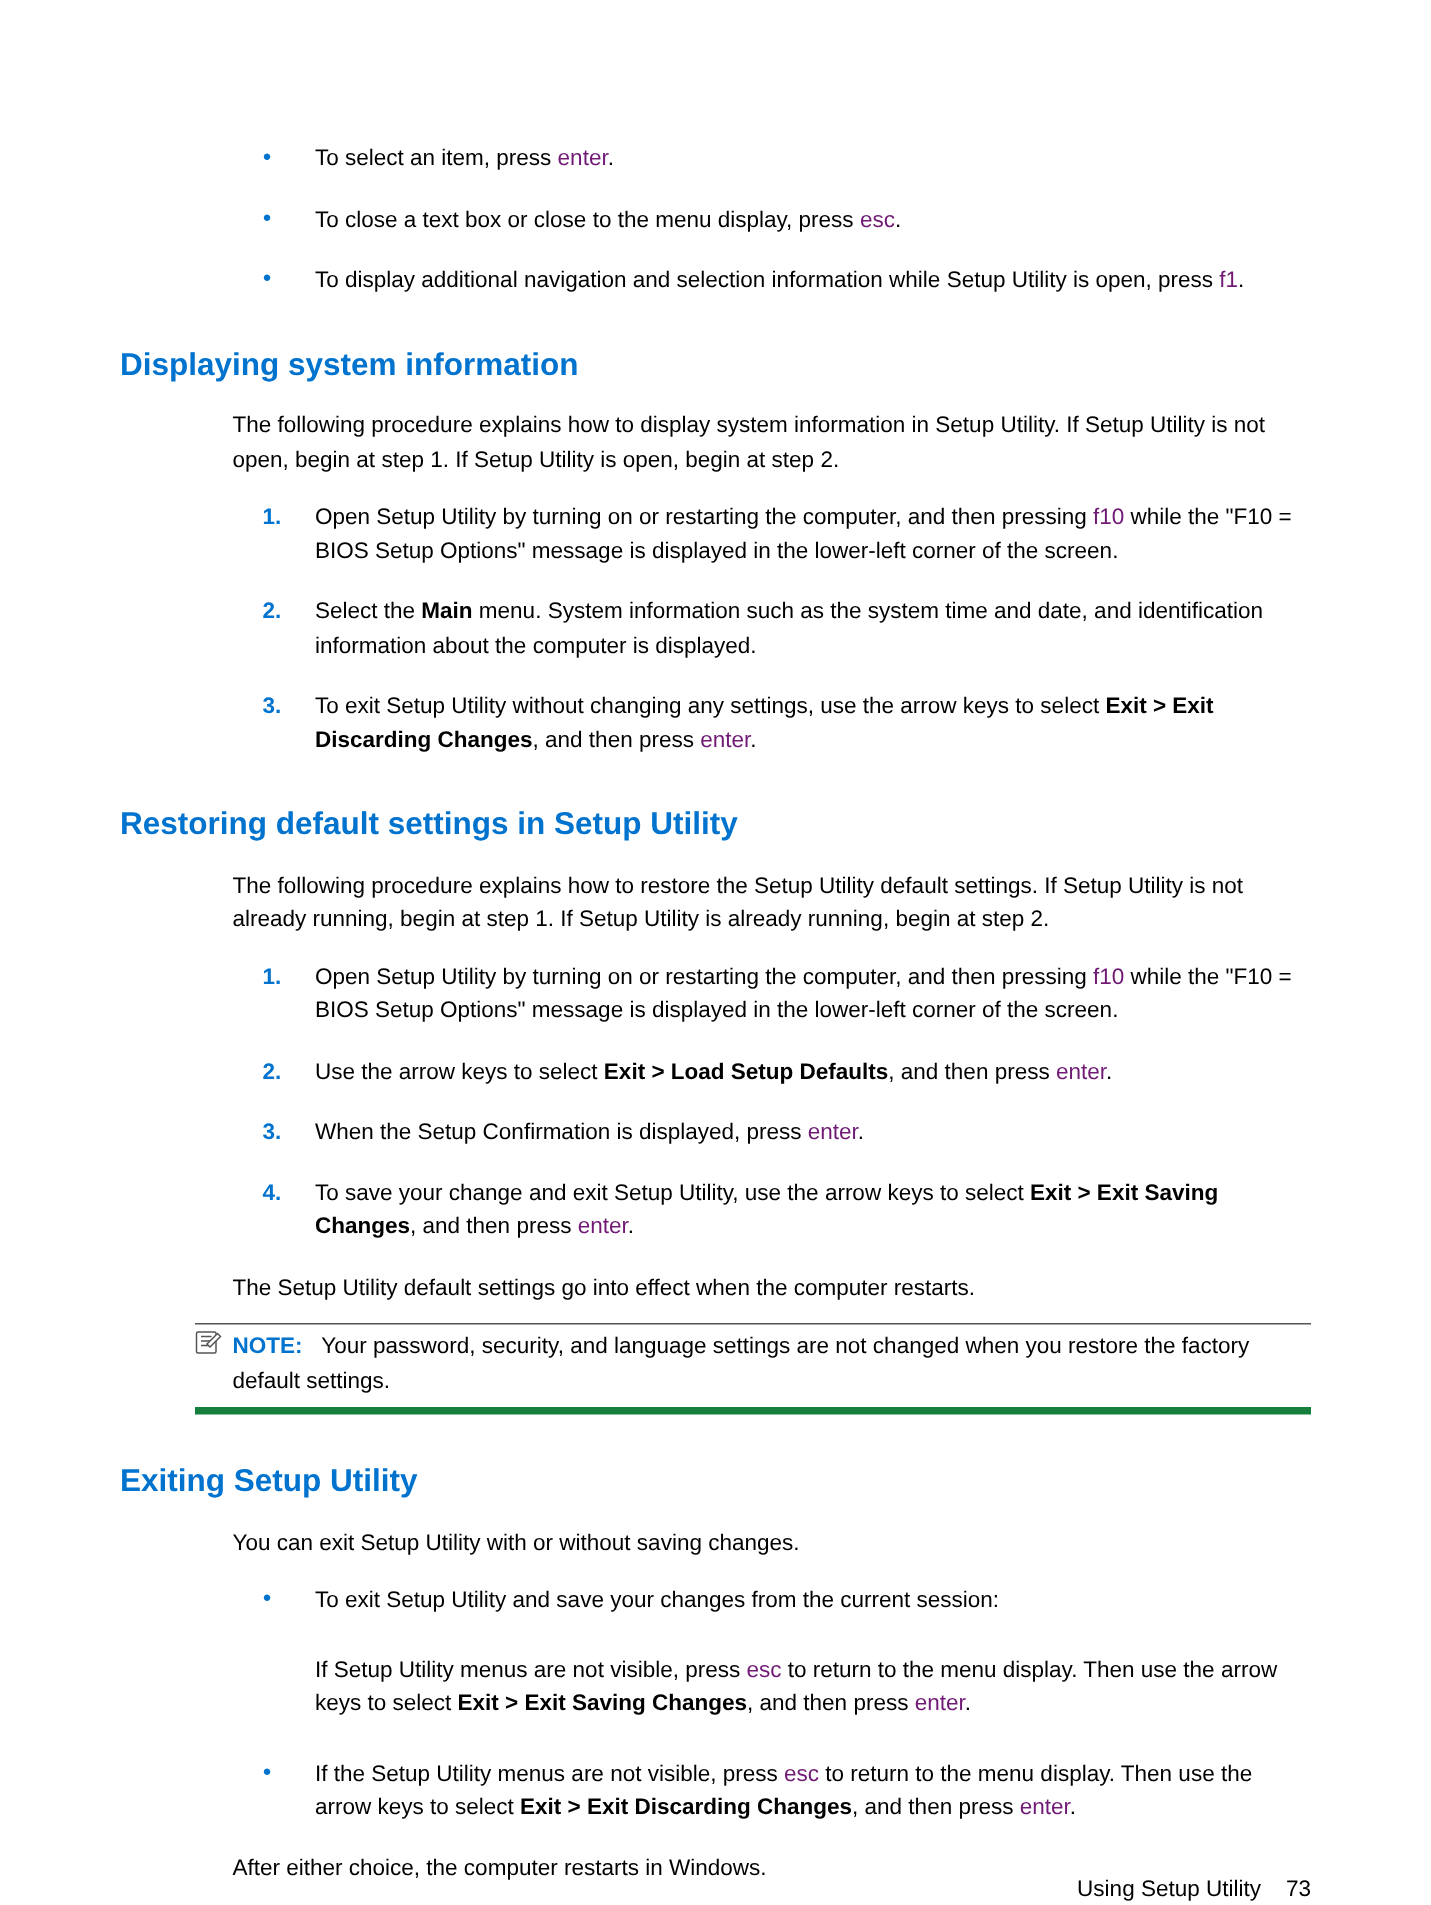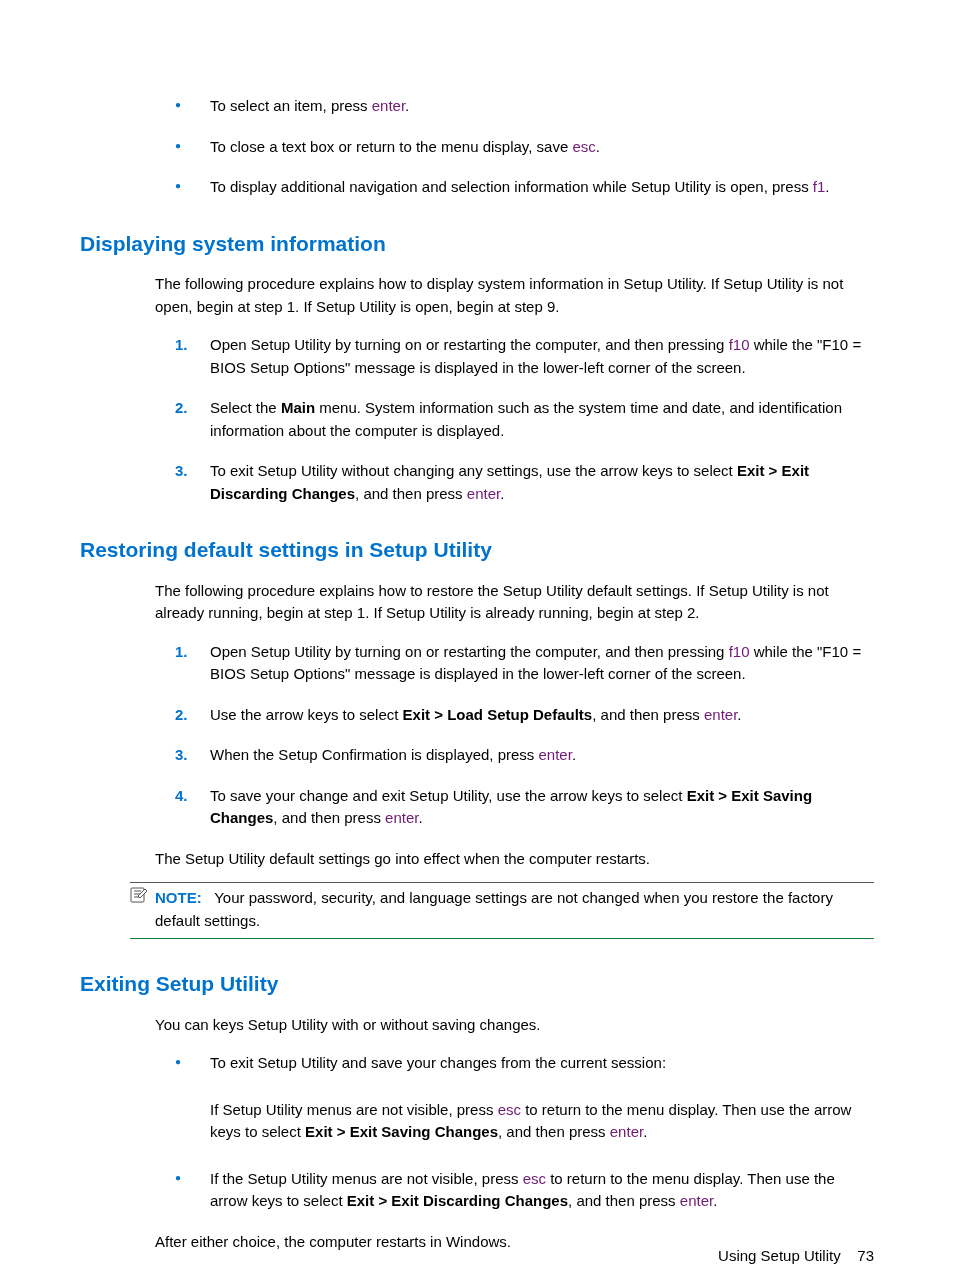--- a/index.html
+++ b/index.html
@@ -41,21 +41,21 @@
       top: 0;
       color: #0073cf;
       font-weight: bold;
     }
     .key { color: #701a75; }
     b { font-weight: bold; }
     .follow { margin-left: 75px; margin-bottom: 12px; }
     .note-wrap {
       margin-left: 50px;
       border-top: 1px solid #555;
-      border-bottom: 1px solid #15803d;
+      border-bottom: 5px solid #15803d;
       padding: 4px 0 6px 0;
       position: relative;
       margin-bottom: 22px;
     }
     .note-body { padding-left: 25px; }
     .note-icon {
       position: absolute;
       left: 0;
       top: 4px;
       width: 18px; height: 16px;
@@ -77,26 +77,26 @@
       bottom: 68px;
       right: 80px;
       font-size: 15px;
     }
   </style>
 </head>
 <body>
 
 <ul class="bullets">
   <li><span>To select an item, press </span><span class="key">enter</span><span>.</span></li>
-  <li><span>To close a text box or return to the menu display, save </span><span class="key">esc</span><span>.</span></li>
+  <li><span>To close a text box or close to the menu display, press </span><span class="key">esc</span><span>.</span></li>
   <li><span>To display additional navigation and selection information while Setup Utility is open, press </span><span class="key">f1</span><span>.</span></li>
 </ul>
 
 <h2 class="section">Displaying system information</h2>
-<p class="intro">The following procedure explains how to display system information in Setup Utility. If Setup Utility is not open, begin at step 1. If Setup Utility is open, begin at step 9.</p>
+<p class="intro">The following procedure explains how to display system information in Setup Utility. If Setup Utility is not open, begin at step 1. If Setup Utility is open, begin at step 2.</p>
 <ol class="steps">
   <li><span>Open Setup Utility by turning on or restarting the computer, and then pressing </span><span class="key">f10</span><span> while the "F10 = BIOS Setup Options" message is displayed in the lower-left corner of the screen.</span></li>
   <li><span>Select the </span><b>Main</b><span> menu. System information such as the system time and date, and identification information about the computer is displayed.</span></li>
   <li><span>To exit Setup Utility without changing any settings, use the arrow keys to select </span><b>Exit &gt; Exit Discarding Changes</b><span>, and then press </span><span class="key">enter</span><span>.</span></li>
 </ol>
 
 <h2 class="section">Restoring default settings in Setup Utility</h2>
 <p class="intro">The following procedure explains how to restore the Setup Utility default settings. If Setup Utility is not already running, begin at step 1. If Setup Utility is already running, begin at step 2.</p>
 <ol class="steps">
   <li><span>Open Setup Utility by turning on or restarting the computer, and then pressing </span><span class="key">f10</span><span> while the "F10 = BIOS Setup Options" message is displayed in the lower-left corner of the screen.</span></li>
@@ -115,21 +115,21 @@
         <path d="M10 11 L17 4 L15 2 L8 9 Z" fill="#fff" stroke="#555" stroke-width="1"></path>
       </svg>
   </span>
   <div class="note-body">
     <span class="note-label">NOTE:</span>
     <span>&nbsp;&nbsp;</span><span>Your password, security, and language settings are not changed when you restore the factory default settings.</span>
   </div>
 </div>
 
 <h2 class="section">Exiting Setup Utility</h2>
-<p class="intro">You can keys Setup Utility with or without saving changes.</p>
+<p class="intro">You can exit Setup Utility with or without saving changes.</p>
 <ul class="exit-bullets">
   <li>
     <div>To exit Setup Utility and save your changes from the current session:</div>
     <div class="exit-sub"><span>If Setup Utility menus are not visible, press </span><span class="key">esc</span><span> to return to the menu display. Then use the arrow keys to select </span><b>Exit &gt; Exit Saving Changes</b><span>, and then press </span><span class="key">enter</span><span>.</span></div>
   </li>
   <li>
     <div class="exit-sub"><span>If the Setup Utility menus are not visible, press </span><span class="key">esc</span><span> to return to the menu display. Then use the arrow keys to select </span><b>Exit &gt; Exit Discarding Changes</b><span>, and then press </span><span class="key">enter</span><span>.</span></div>
   </li>
 </ul>
 <p class="follow">After either choice, the computer restarts in Windows.</p>

